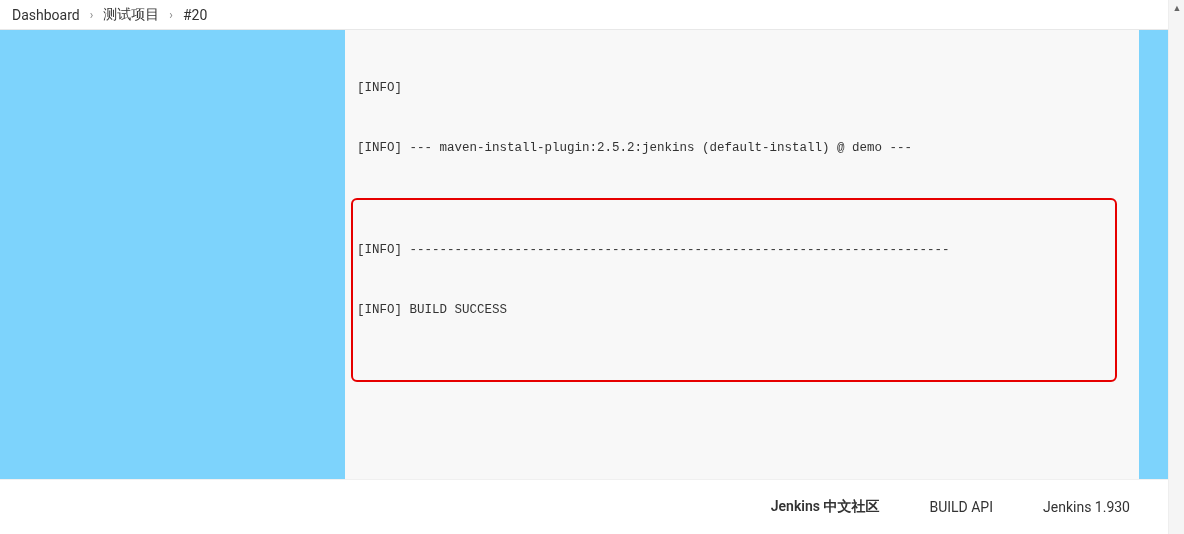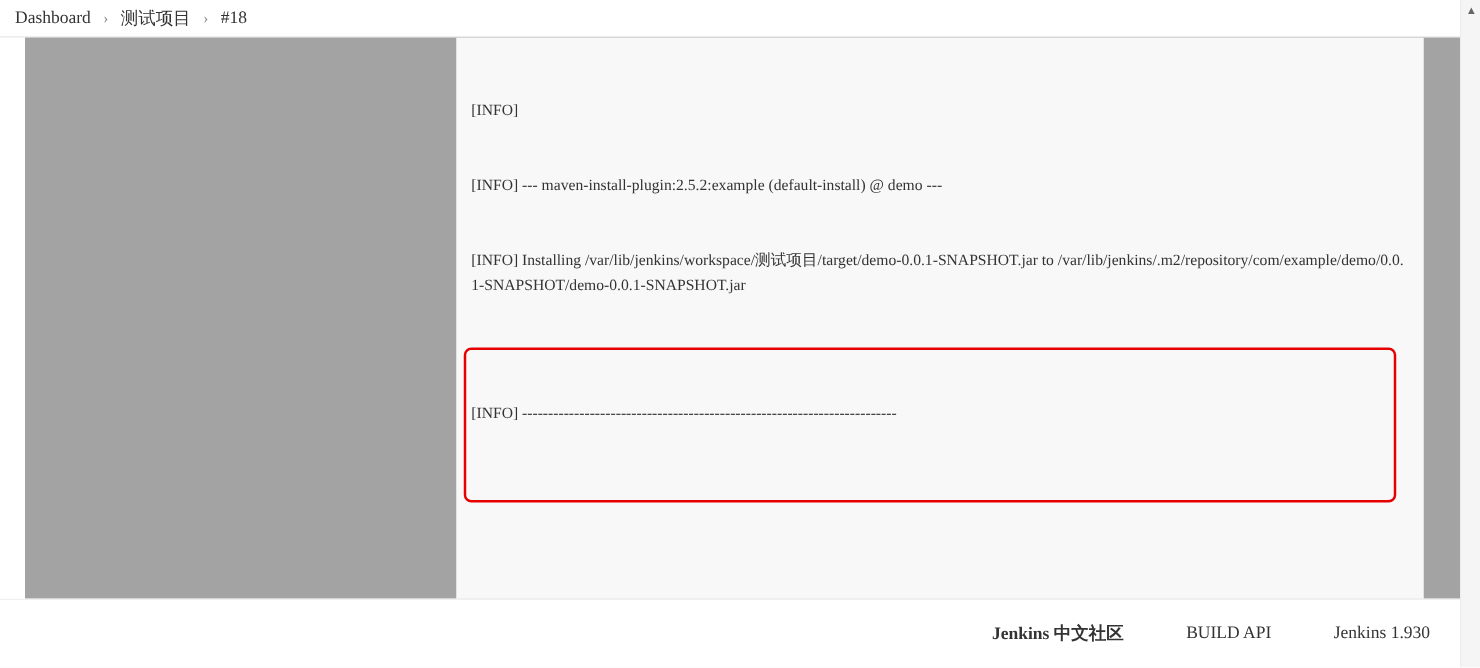--- a/index.html
+++ b/index.html
@@ -1,15 +1,15 @@
 <!DOCTYPE html>
 <html><head>
   <meta charset="utf-8">
   <style>
-    * { margin: 0; padding: 0; box-sizing: border-box; font-family: Liberation Serif, serif; }
+    * { margin: 0; padding: 0; box-sizing: border-box; }
     body {
       font-family: -apple-system, BlinkMacSystemFont, "Segoe UI", Roboto, sans-serif;
       background: #fff;
       width: 1184px;
       height: 534px;
       overflow: hidden;
       position: relative;
     }
     .breadcrumb {
       display: flex;
@@ -23,27 +23,26 @@
     .breadcrumb-item {
       color: #333;
       cursor: pointer;
     }
     .breadcrumb-sep {
       margin: 0 10px;
       color: #888;
       font-size: 12px;
     }
     .content-area {
-      background: #a3a3a3;
+      background: #7dd3fc;
       padding-left: 345px;
       padding-right: 45px;
       height: calc(100% - 30px - 55px);
       overflow: hidden;
       position: relative;
-      margin-left: 20px;
     }
     .console-panel {
       background: #f8f8f8;
       padding: 8px 12px 20px 12px;
       font-family: "Courier New", Consolas, monospace;
       font-size: 12.5px;
       line-height: 20px;
       color: #333;
       white-space: pre-wrap;
       word-break: break-all;
@@ -63,21 +62,21 @@
     }
     .footer {
       position: absolute;
       bottom: 0;
       left: 0;
       right: 0;
       height: 55px;
       display: flex;
       justify-content: flex-end;
       align-items: center;
-      padding-right: 40px;
+      padding-right: 54px;
       font-size: 14px;
       background: #fff;
       border-top: 1px solid #f0f0f0;
     }
     .footer-link {
       margin-left: 50px;
       color: #333;
       cursor: pointer;
     }
     .footer-link.bold { font-weight: 600; }
@@ -104,30 +103,30 @@
     }
   </style>
 </head>
 <body>
 
 <div class="breadcrumb">
   <span class="breadcrumb-item">Dashboard</span>
   <span class="breadcrumb-sep">›</span>
   <span class="breadcrumb-item">测试项目</span>
   <span class="breadcrumb-sep">›</span>
-  <span class="breadcrumb-item">#18</span>
+  <span class="breadcrumb-item">#20</span>
 </div>
 
 <div class="content-area">
   <div class="console-panel">
     <span class="console-line">[INFO]</span>
-    <span class="console-line">[INFO] --- maven-install-plugin:2.5.2:example (default-install) @ demo ---</span>
-    <span class="console-line">[INFO] Installing /var/lib/jenkins/workspace/测试项目/target/demo-0.0.1-SNAPSHOT.jar to /var/lib/jenkins/.m2/repository/com/example/demo/0.0.1-SNAPSHOT/demo-0.0.1-SNAPSHOT.jar</span>
+    <span class="console-line">[INFO] --- maven-install-plugin:2.5.2:jenkins (default-install) @ demo ---</span>
     <span class="highlight-box">
       <span class="console-line">[INFO] ------------------------------------------------------------------------</span>
+      <span class="console-line">[INFO] BUILD SUCCESS</span>
       
     </span>
     
     
     
     
     
     
     
     

